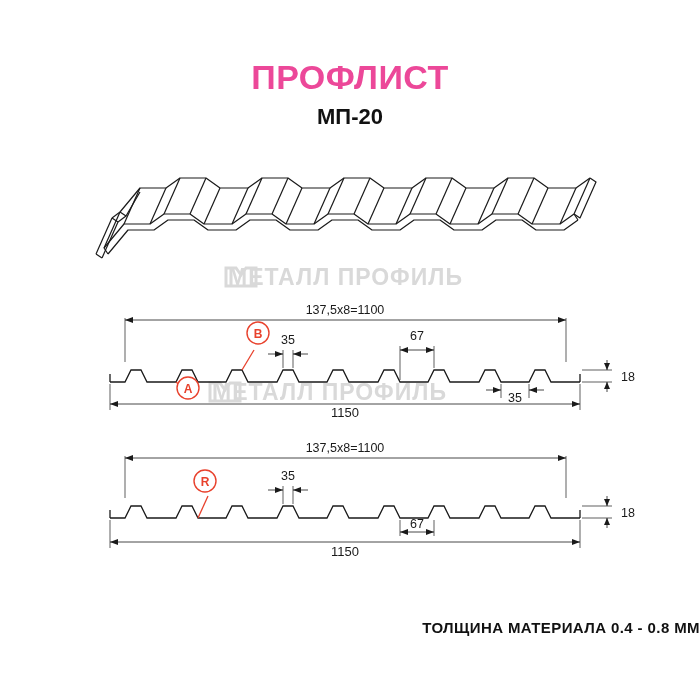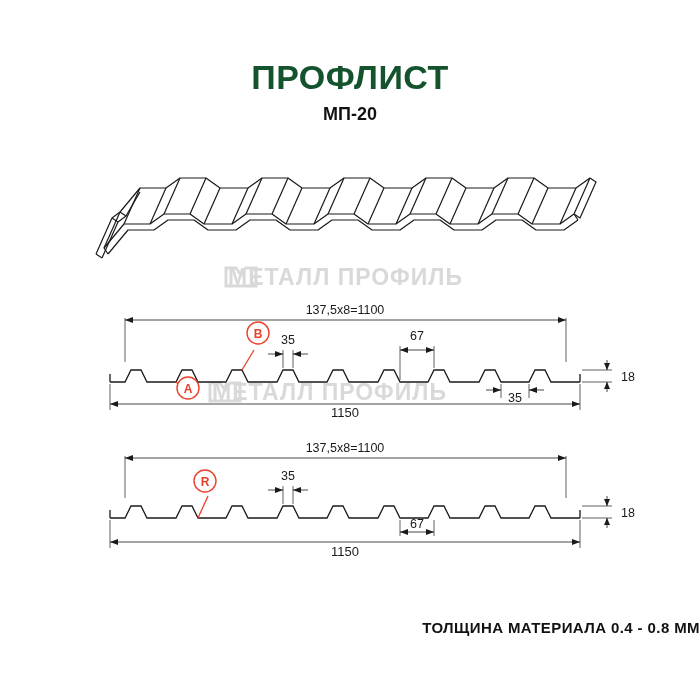--- a/index.html
+++ b/index.html
@@ -22,29 +22,29 @@
   
   .title {
     position: absolute;
     top: 58px;
     left: 0;
     width: 700px;
     text-align: center;
     font-size: 34px;
     font-weight: bold;
     letter-spacing: 0.5px;
-    color: #14532d;
+    color: #ec4899;
   }
   .subtitle {
     position: absolute;
     top: 104px;
     left: 0;
     width: 700px;
     text-align: center;
-    font-size: 18px;
+    font-size: 22px;
     font-weight: bold;
     color: #111;
   }
   .footer-note {
     position: absolute;
     top: 619px;
     left: 0;
     width: 700px;
     text-align: right;
     font-size: 15px;

